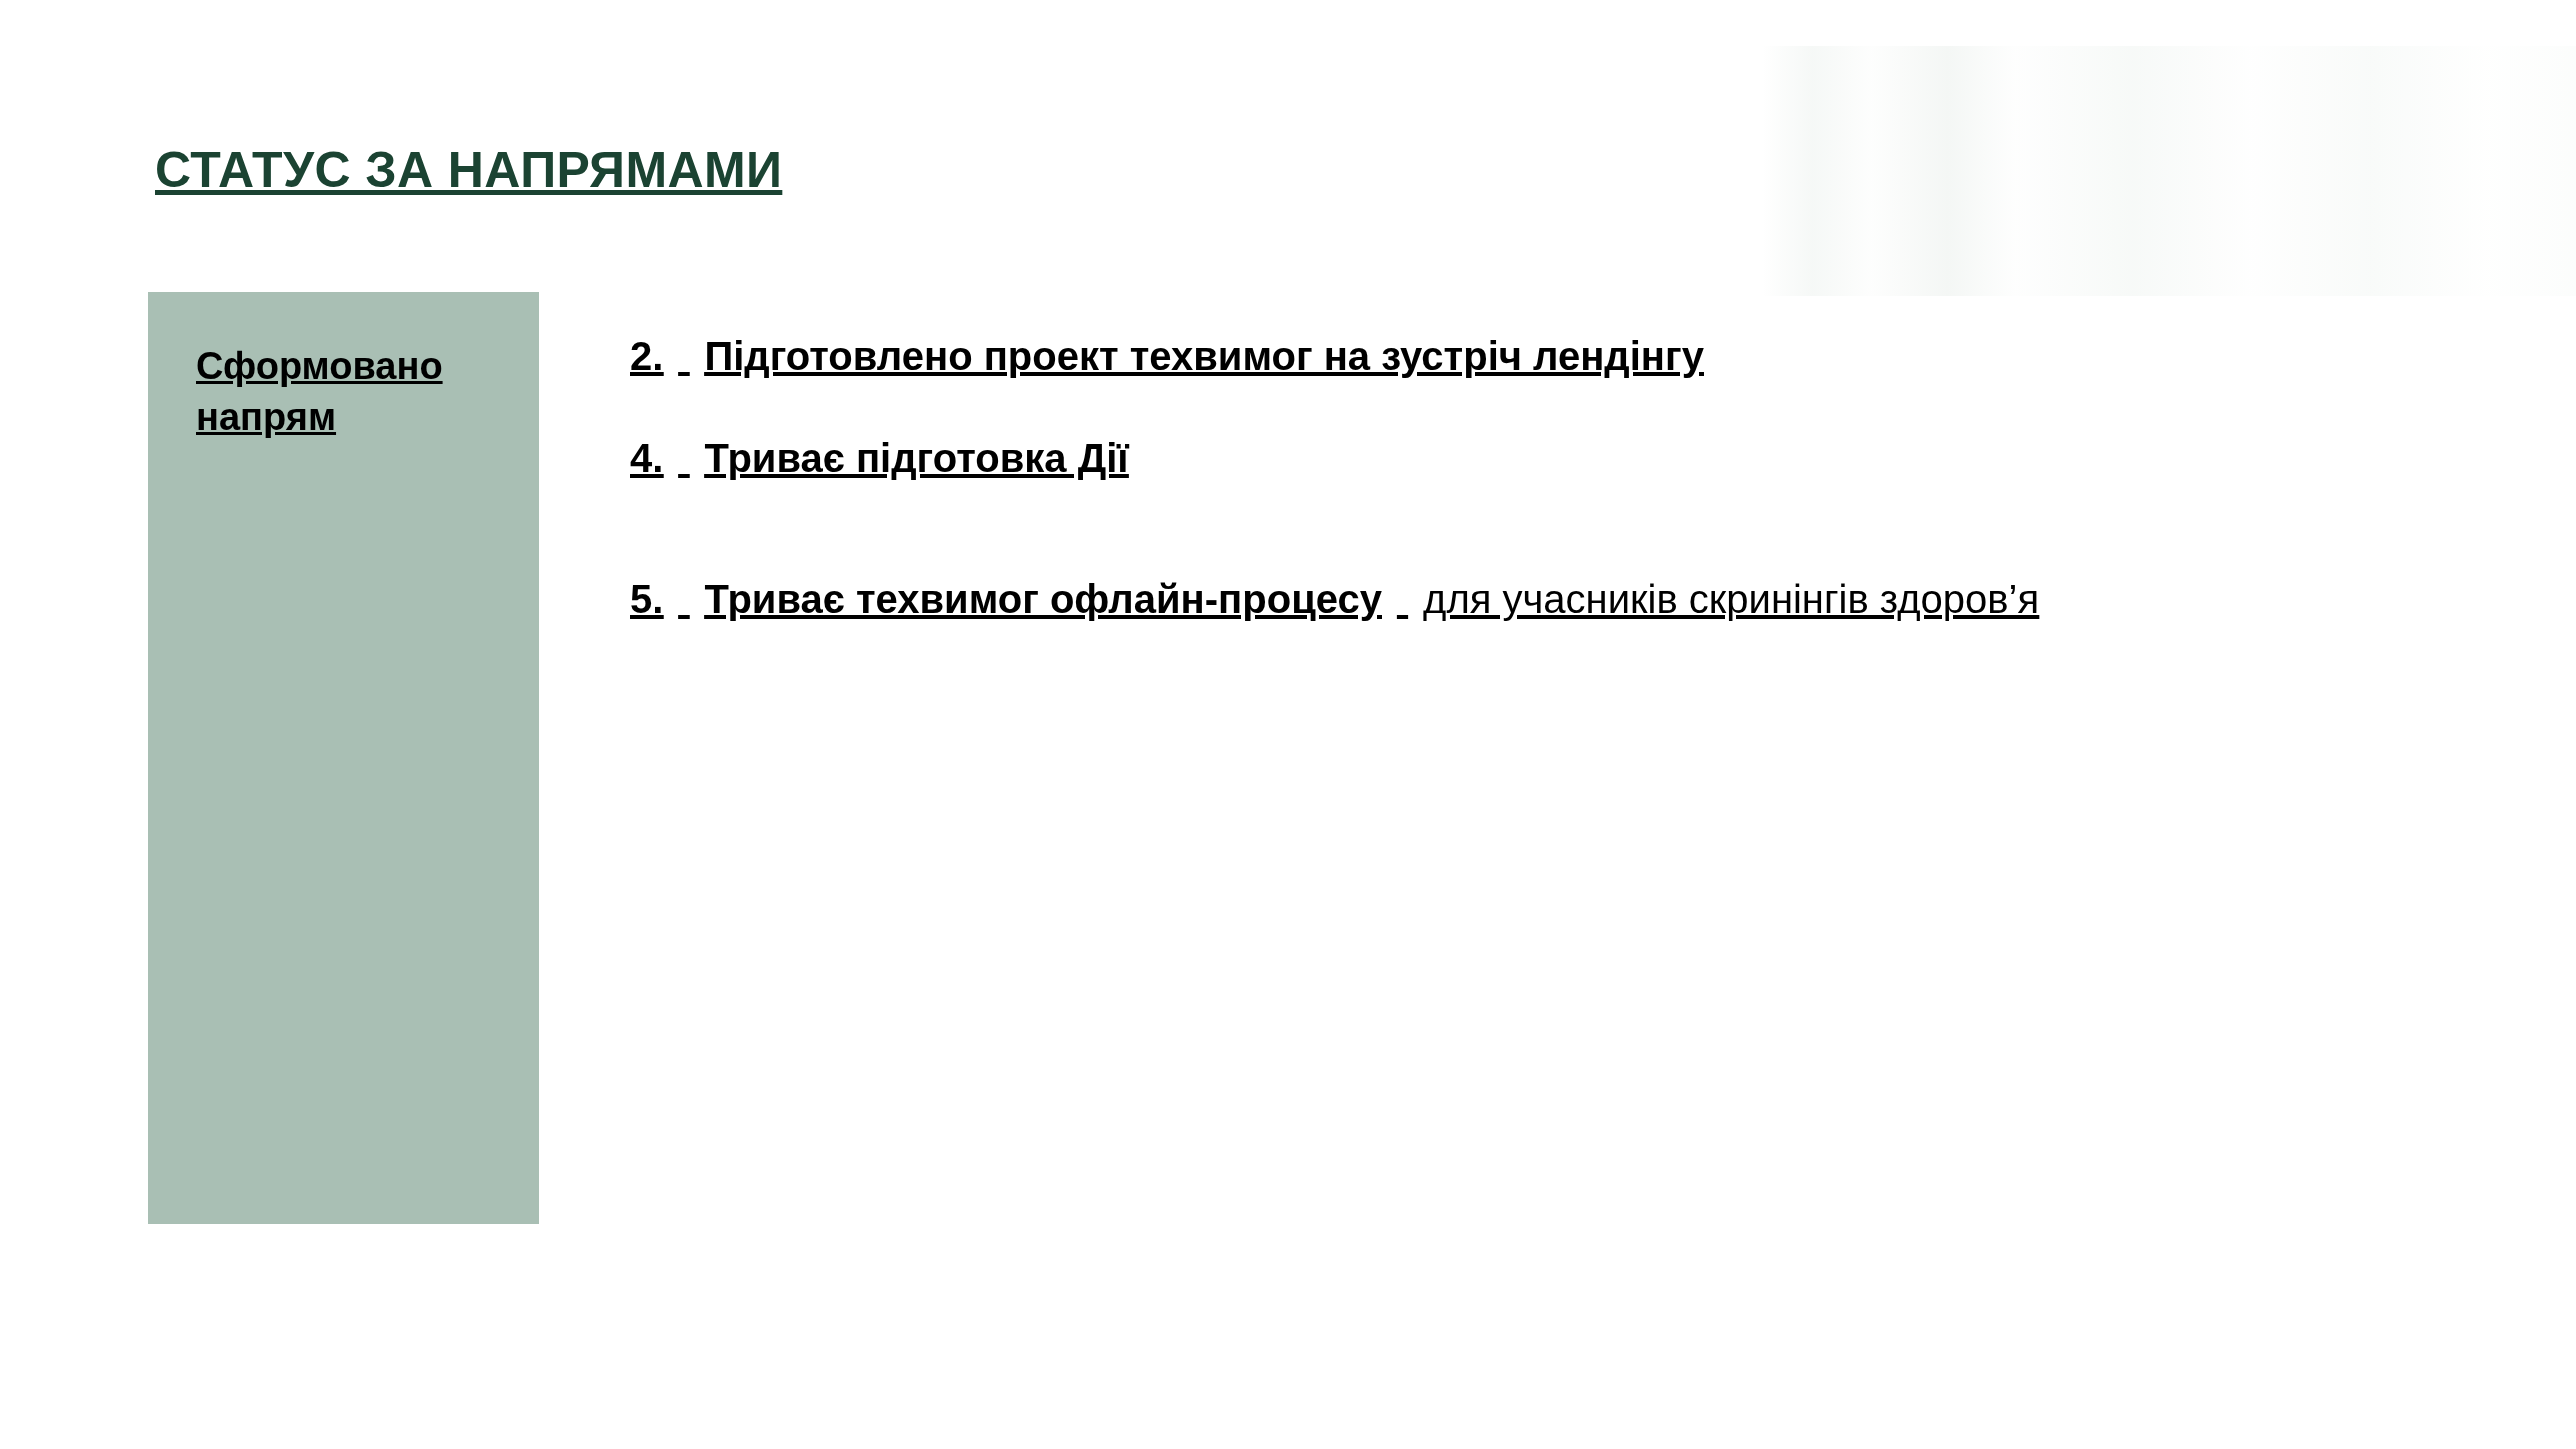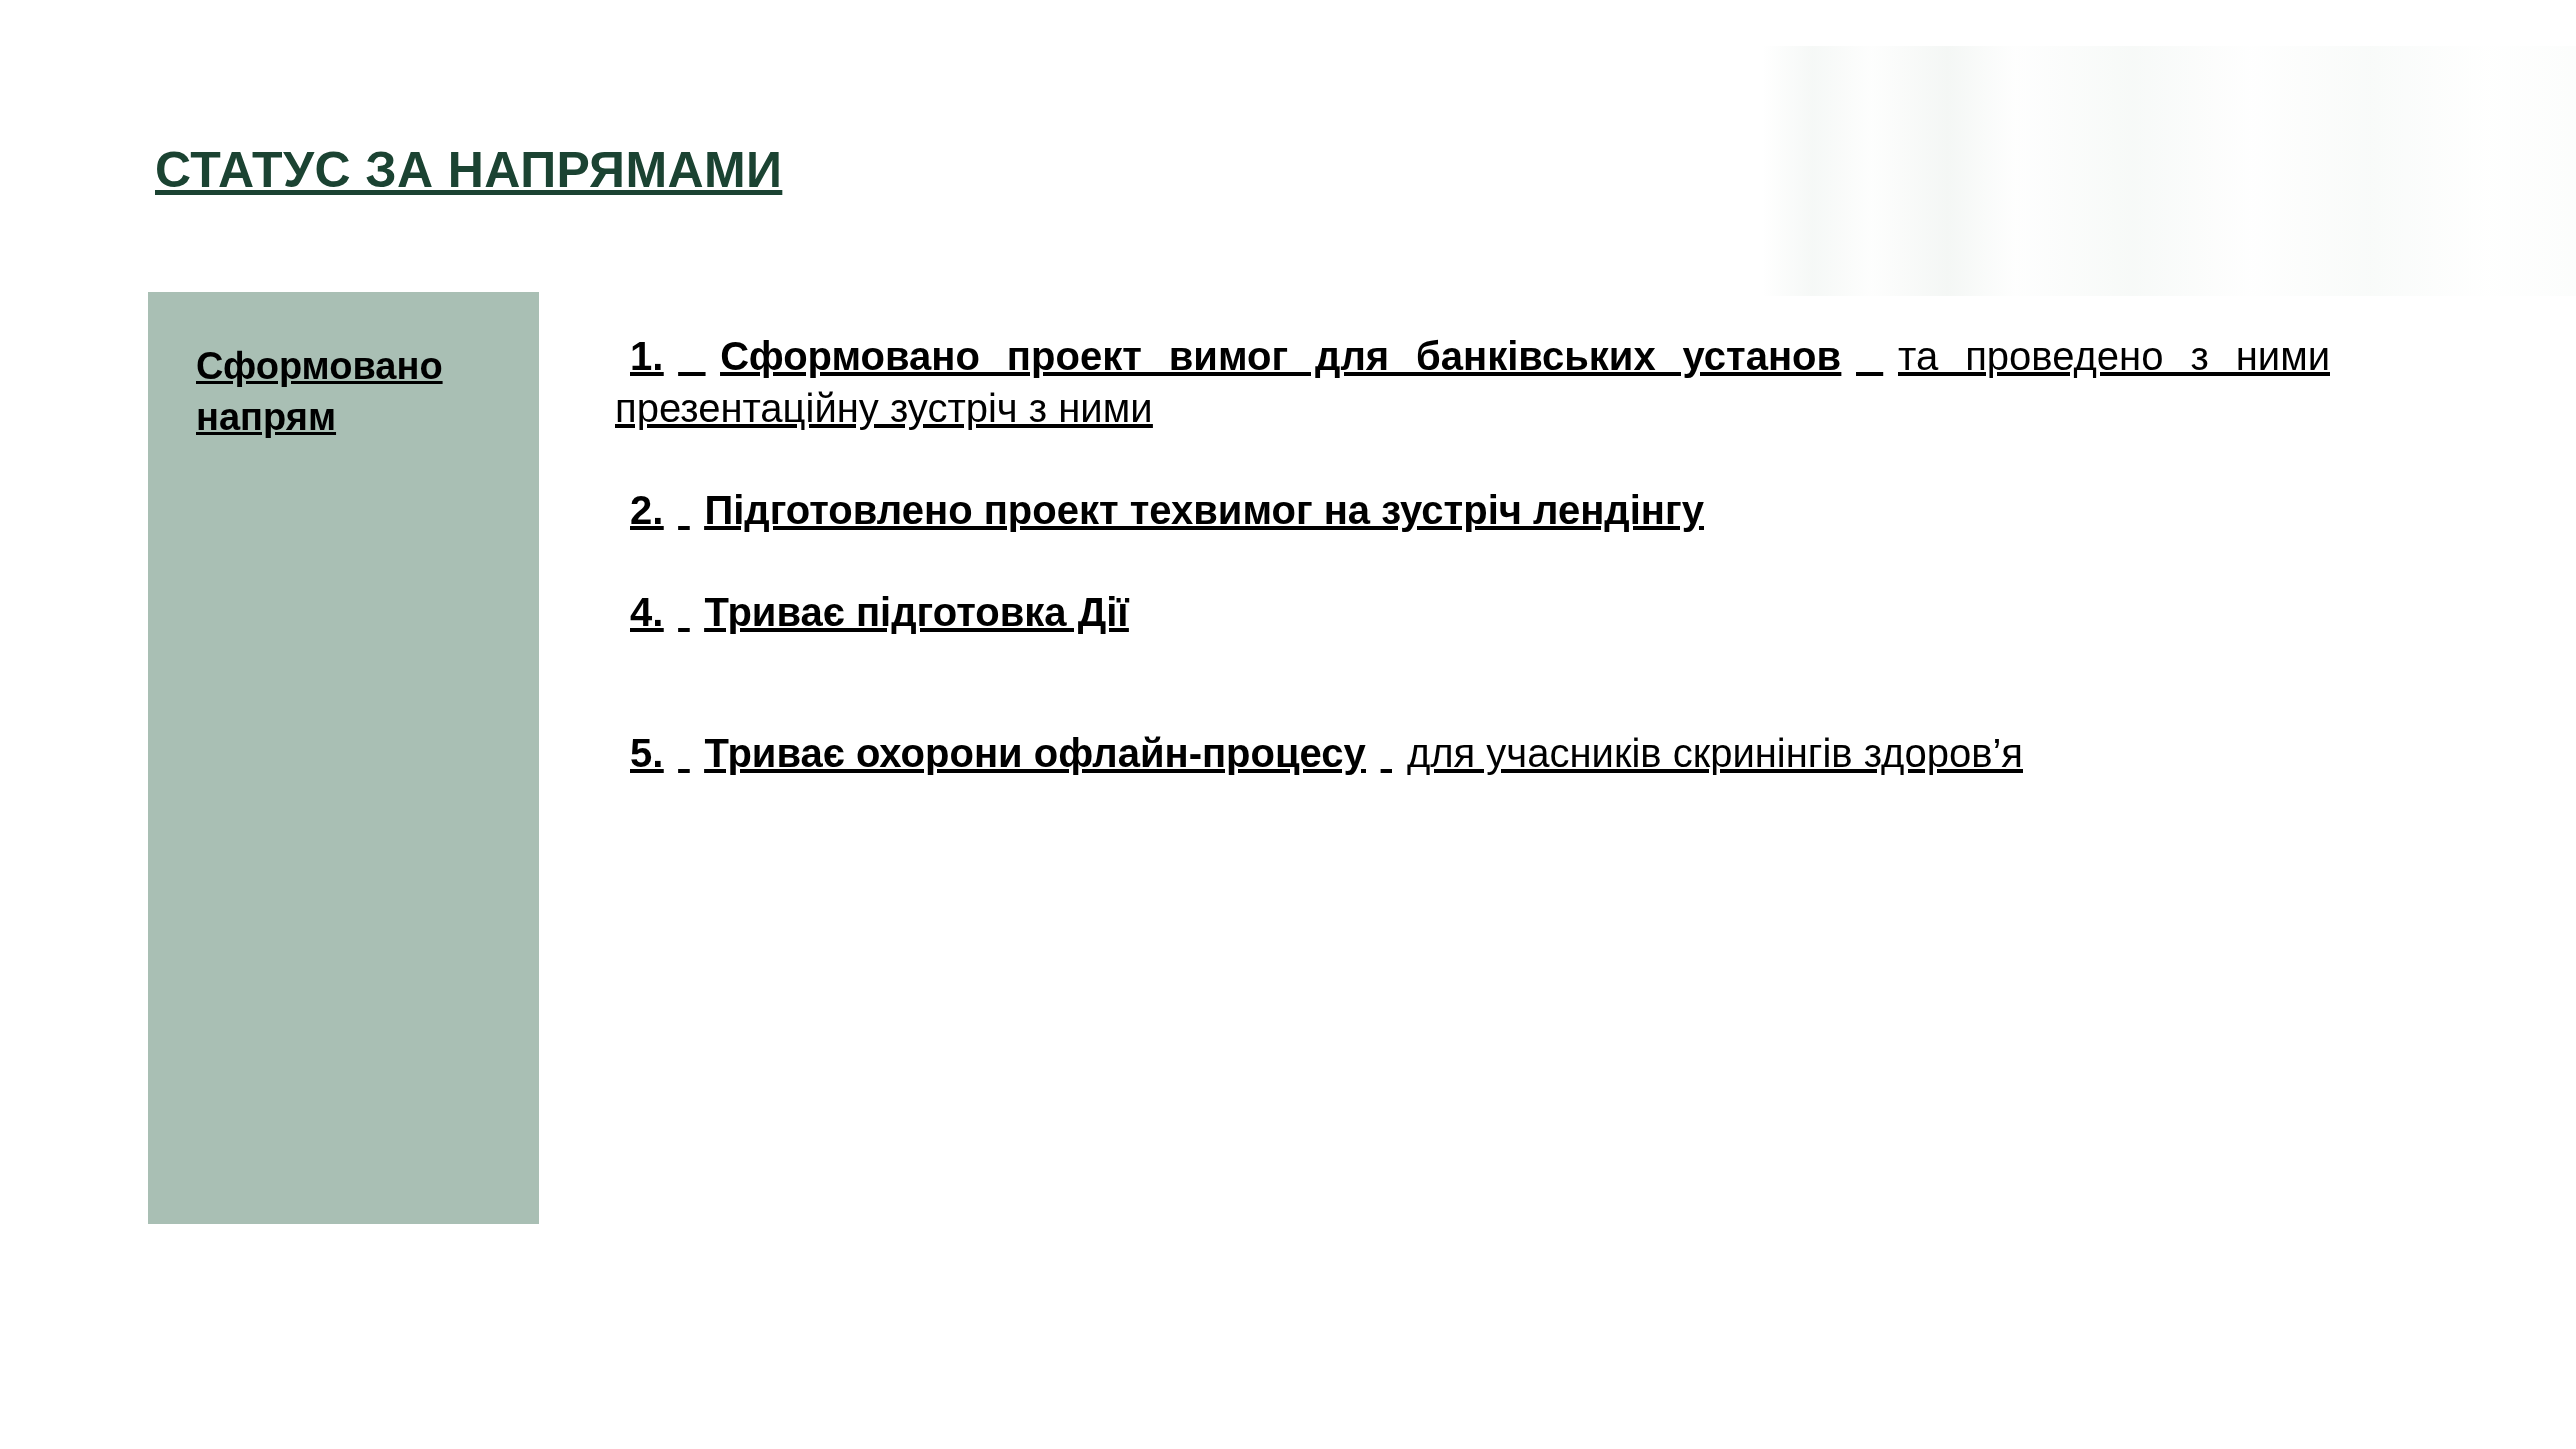--- a/index.html
+++ b/index.html
@@ -103,40 +103,35 @@
   <div class="bg-artifact"></div>
 
   <div class="slide-title">СТАТУС ЗА НАПРЯМАМИ</div>
 
   <div class="category-box">
     <div class="category-label">Сформовано напрям</div>
   </div>
 
   <div class="content-column">
 
-    <div class="content-item">
-      <b>1.</b>
-      <b>Сформовано проект вимог для банківських установ</b>
-      <span class="reg">та проведено з ними презентаційну зустріч з ними</span>
-    </div>
 
     <div class="content-item">
       <b>2.</b>
       <b>Підготовлено проект техвимог на зустріч лендінгу</b>
       <span class="reg"></span>
     </div>
 
 
     <div class="content-item gap-large">
       <b>4.</b>
       <b>Триває підготовка Дії</b>
       <span class="reg"></span>
     </div>
 
     <div class="content-item">
       <b>5.</b>
-      <b>Триває охорони офлайн-процесу</b>
+      <b>Триває техвимог офлайн-процесу</b>
       <span class="reg">для учасників скринінгів здоров’я</span>
     </div>
 
   </div>
 </div>
 
 
 </body></html>

